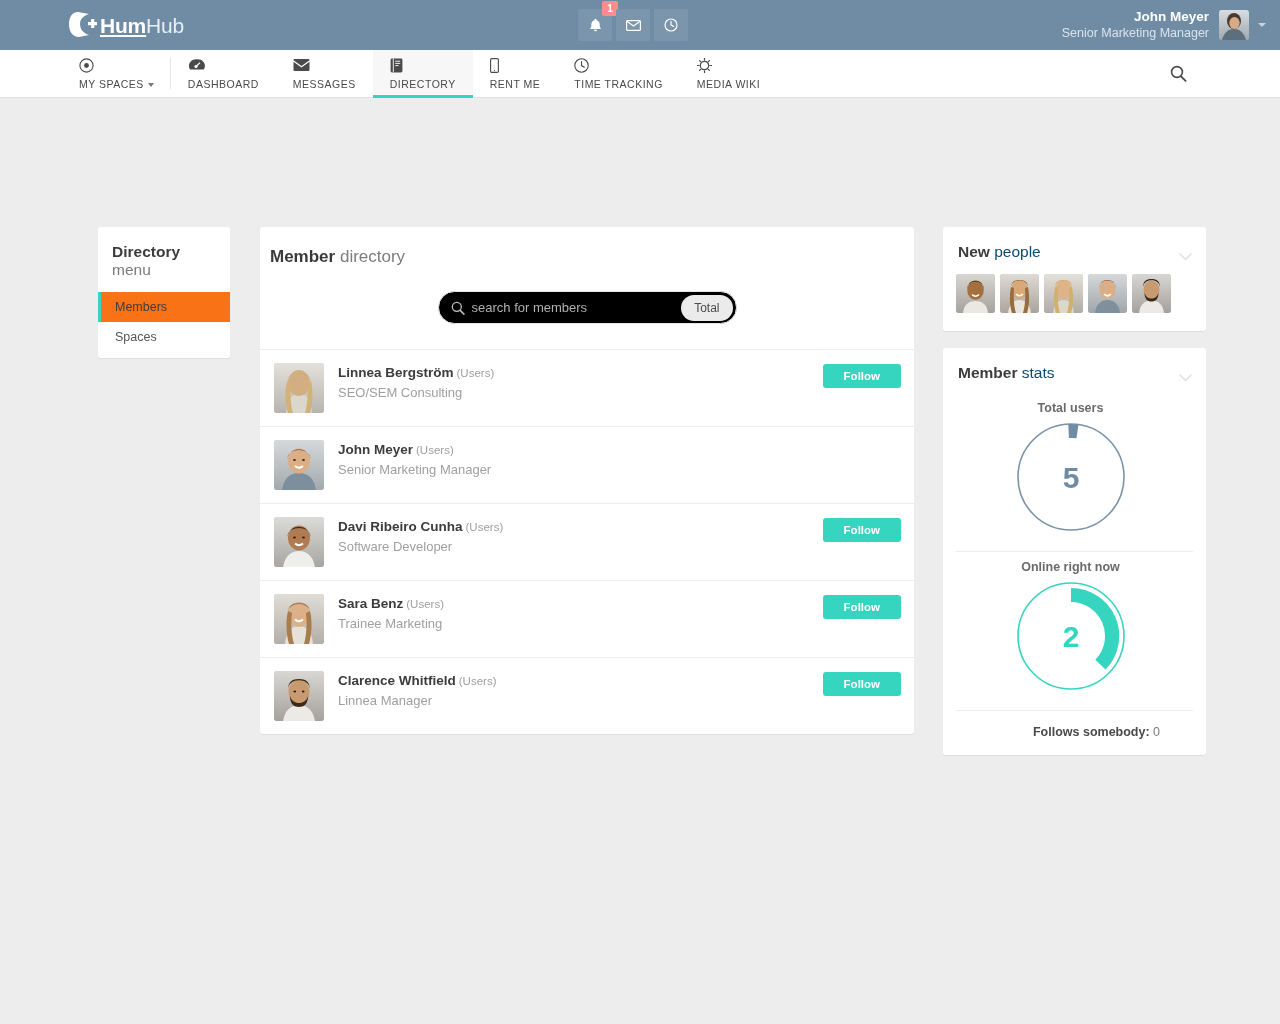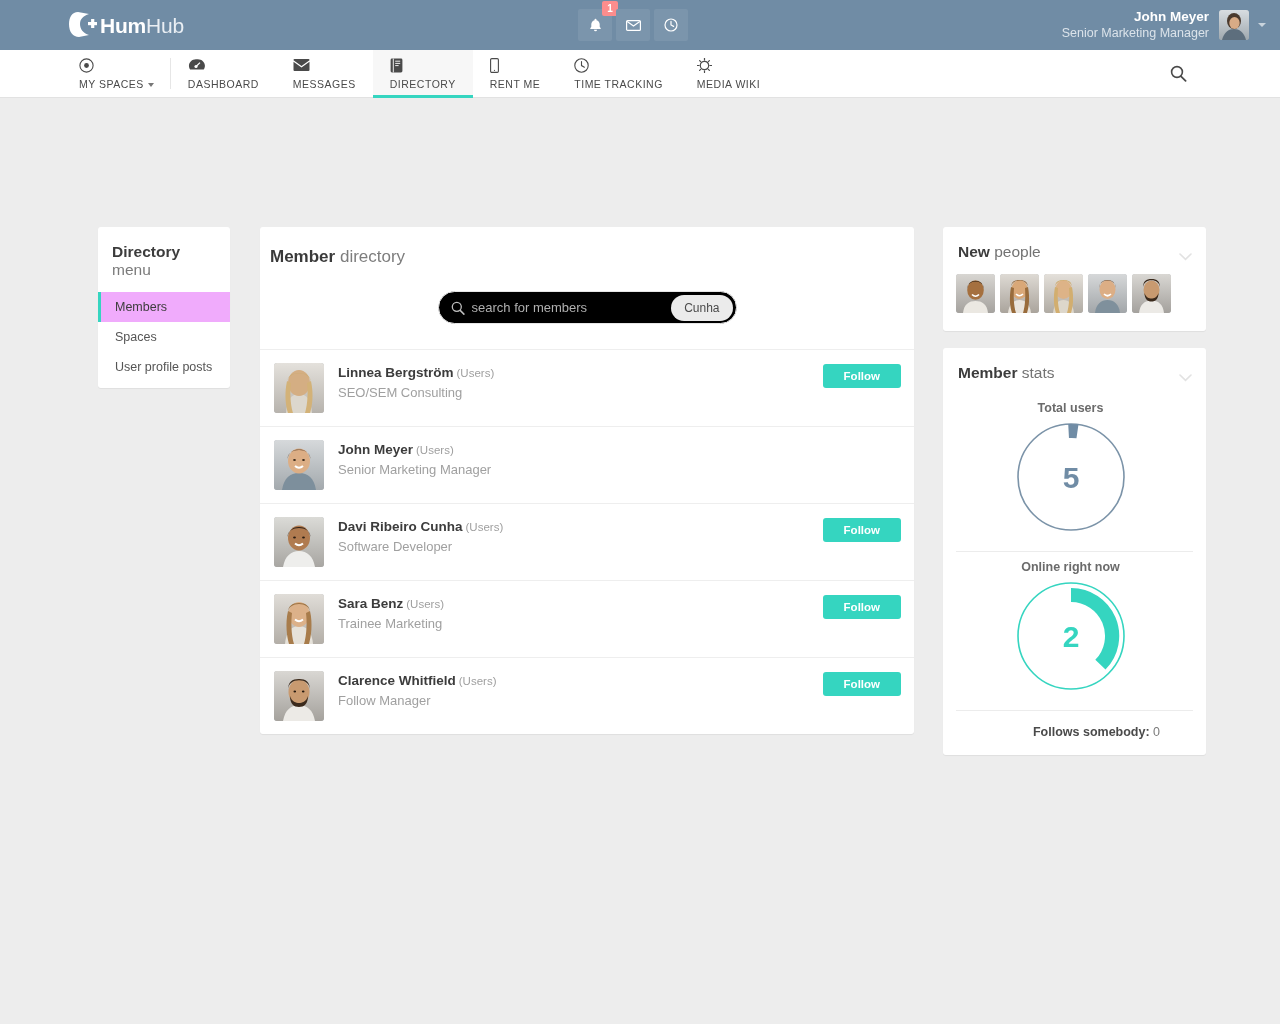--- a/index.html
+++ b/index.html
@@ -30,21 +30,21 @@
     position: relative;
     margin-right: 2px;
   }
   .brand-mark svg { display: block; }
   .brand-text {
     font-size: 21px;
     color: #ffffff;
     letter-spacing: -0.2px;
     line-height: 1;
   }
-  .brand-text b { font-weight: bold; }
+  .brand-text b { font-weight: bold; text-decoration: underline; }
   .brand-text span { font-weight: 300; color: #e9eef3; }
 
   .topbar-center {
     position: absolute;
     left: 578px;
     top: 9px;
     display: flex;
     gap: 4px;
   }
   .tb-icon {
@@ -183,21 +183,21 @@
   .sidebar-title b { color: #3c3c3c; font-weight: bold; }
   .sidebar-title span { color: #7a7a7a; }
   .side-item {
     padding: 8px 14px;
     font-size: 12.5px;
     color: #555;
     cursor: pointer;
     border-left: 3px solid transparent;
   }
   .side-item.active {
-    background: #f0abfc;
+    background: #f97316;
     border-left-color: #35d5c0;
     color: #3d3d3d;
   }
   .side-item:last-child { padding-bottom: 14px; }
 
   
   .main-col {
     position: absolute;
     left: 260px; top: 129px;
     width: 654px;
@@ -303,21 +303,21 @@
     width: 263px;
   }
   .rpanel { margin-bottom: 17px; }
   .rpanel-head {
     padding: 16px 15px 11px 15px;
     font-size: 15.5px;
     color: #555;
     position: relative;
   }
   .rpanel-head b { font-weight: bold; color: #3c3c3c; }
-  .rpanel-head span { color: #737373; }
+  .rpanel-head span { color: #0c4a6e; }
   .chev {
     position: absolute;
     right: 14px; top: 20px;
     cursor: pointer;
   }
   .np-avatars {
     display: flex;
     gap: 5px;
     padding: 2px 13px 18px 13px;
   }
@@ -516,42 +516,41 @@
 <div class="page">
 
   <div class="left-col">
     <div class="panel">
       <div class="sidebar-title">
         <b>Directory</b>
         <span>menu</span>
       </div>
       <div class="side-item active">Members</div>
       <div class="side-item">Spaces</div>
-      <div class="side-item">User profile posts</div>
     </div>
   </div>
 
   <div class="main-col">
     <div class="panel">
 
       <div class="dir-head">
         <div class="dir-title">
           <b>Member</b>
           <span>directory</span>
         </div>
         <div class="search-wrap">
           <div class="search-box">
             <span class="s-ico">
               <svg width="14" height="14" viewBox="0 0 14 14">
                   <circle cx="5.8" cy="5.8" r="4.5" fill="none" stroke="#bdbdbd" stroke-width="1.3"></circle>
                   <path d="M9.2 9.4 L12.9 13.1" stroke="#bdbdbd" stroke-width="1.5" stroke-linecap="round"></path>
                 </svg>
             </span>
             <input class="search-input" type="text" placeholder="search for members" style="">
-            <button class="search-btn">Cunha</button>
+            <button class="search-btn">Total</button>
           </div>
         </div>
       </div>
 
       <div class="member-row">
         <div class="m-avatar">
           <svg width="50" height="50" viewBox="0 0 50 50">
             <defs>
                 <linearGradient id="av1" x1="0" y1="0" x2="0" y2="1">
                   <stop offset="0" stop-color="#e4e1dc"></stop>
@@ -660,21 +659,21 @@
             <path d="M9 50 C11 39 17 34 25 34 C33 34 39 39 41 50 Z" fill="#eceae6"></path>
             <ellipse cx="25" cy="21" rx="10.5" ry="12.5" fill="#c89a70"></ellipse>
             <path d="M14 19 C14 6 36 6 36 19 C36 11 32 8 25 8 C18 8 14 11 14 19z" fill="#3b2a1c"></path>
             <path d="M16 25 C16 33 20 36 25 36 C30 36 34 33 34 25 C32 31 28 32 25 32 C22 32 18 31 16 25z" fill="#3b2a1c"></path>
             <ellipse cx="20.8" cy="20.5" rx="1.3" ry="1" fill="#251a10"></ellipse>
             <ellipse cx="29.2" cy="20.5" rx="1.3" ry="1" fill="#251a10"></ellipse>
           </svg>
         </div>
         <div class="m-info">
           <div class="m-name"><span>Clarence Whitfield</span><span class="m-group">(Users)</span></div>
-          <div class="m-sub">Follow Manager</div>
+          <div class="m-sub">Linnea Manager</div>
         </div>
         <button class="follow-btn">Follow</button>
       </div>
 
     </div>
   </div>
 
   <div class="right-col">
 
     <div class="panel rpanel">

